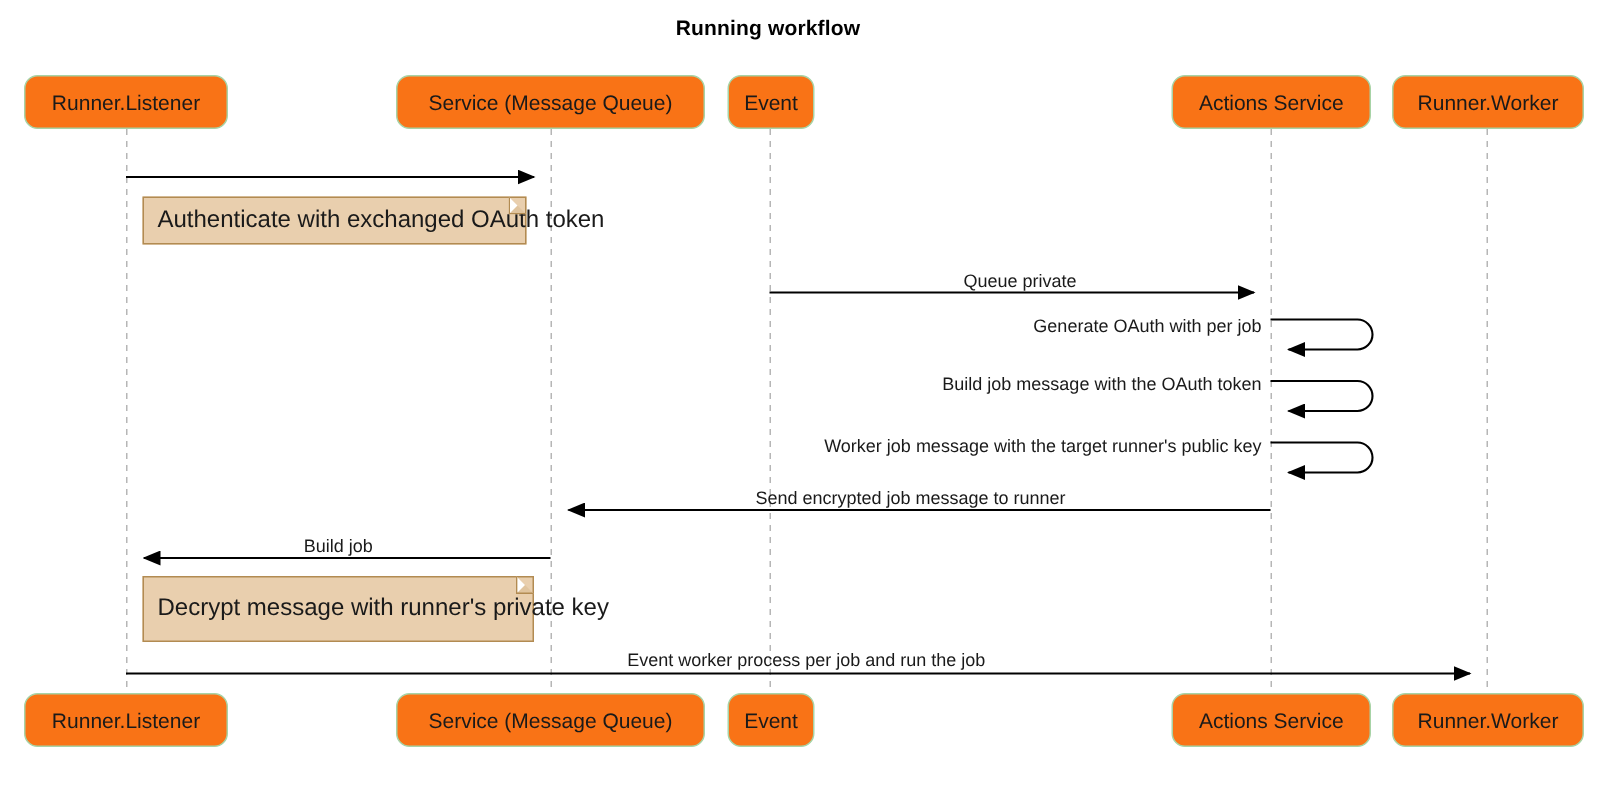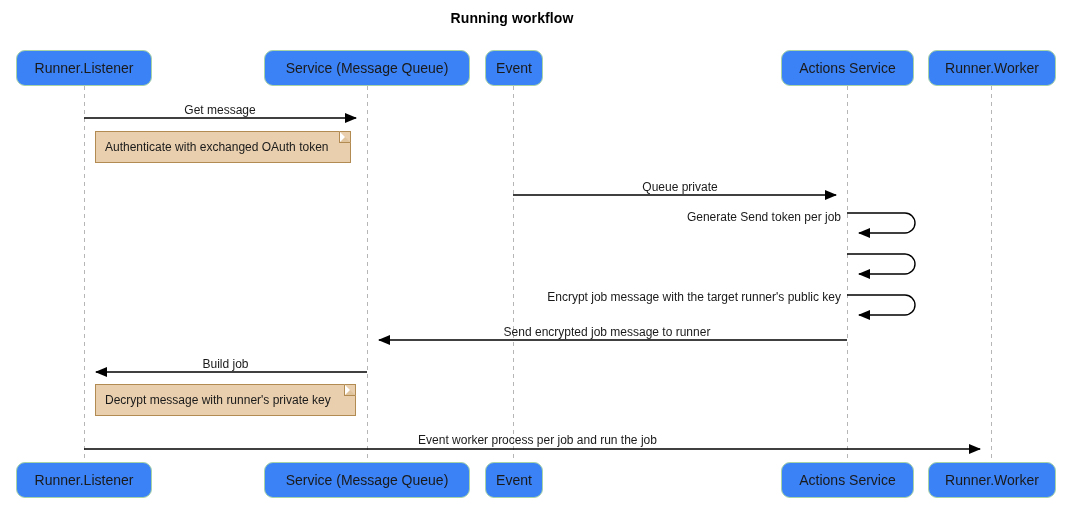--- a/index.html
+++ b/index.html
@@ -29,37 +29,37 @@
     text-align: center;
     font-size: 14px;
     font-weight: bold;
     color: #000000;
     letter-spacing: 0.1px;
   }
   .participant {
     position: absolute;
     height: 36px;
     box-sizing: border-box;
-    background: #3b82f6;
+    background: #f97316;
     border: 1px solid #a7d3a6;
     border-radius: 9px;
     display: flex;
     align-items: center;
     justify-content: center;
     font-size: 14px;
     color: #1a1a1a;
     white-space: nowrap;
     padding: 0 8px;
   }
   .note {
     position: absolute;
     box-sizing: border-box;
     background: #e9cfae;
     border: 1px solid #b28b52;
-    font-size: 12px;
+    font-size: 16px;
     color: #1a1a1a;
     display: flex;
     align-items: center;
     white-space: nowrap;
     padding-left: 9px;
   }
   .note .fold {
     position: absolute;
     right: -1px;
     top: -1px;
@@ -171,30 +171,30 @@
   <div class="participant" style="left:485px; top:462px; width:58px;">
       <span>Event</span>
     </div>
   <div class="participant" style="left:781px; top:462px; width:133px;">
       <span>Actions Service</span>
     </div>
   <div class="participant" style="left:928px; top:462px; width:128px;">
       <span>Runner.Worker</span>
     </div>
 
-  <div class="msg-label" style="left:84px;  top:103px; width:272px;">Get message</div>
   <div class="msg-label" style="left:513px; top:180px; width:334px;">Queue private</div>
-  <div class="msg-label right" style="left:500px; top:210px; width:341px;">Generate Send token per job</div>
-  <div class="msg-label right" style="left:480px; top:290px; width:361px;">Encrypt job message with the target runner's public key</div>
+  <div class="msg-label right" style="left:500px; top:210px; width:341px;">Generate OAuth with per job</div>
+  <div class="msg-label right" style="left:500px; top:249px; width:341px;">Build job message with the OAuth token</div>
+  <div class="msg-label right" style="left:480px; top:290px; width:361px;">Worker job message with the target runner's public key</div>
   <div class="msg-label" style="left:367px; top:325px; width:480px;text-align:center;">Send encrypted job message to runner</div>
   <div class="msg-label" style="left:84px;  top:357px; width:283px;">Build job</div>
   <div class="msg-label" style="left:84px;  top:433px; width:907px;">Event worker process per job and run the job</div>
 
   <div class="note" style="left:95px; top:131px; width:256px; height:32px;">
     <span>Authenticate with exchanged OAuth token</span>
     <span class="fold"></span>
   </div>
-  <div class="note" style="left:95px; top:384px; width:261px; height:32px;">
+  <div class="note" style="left:95px; top:384px; width:261px; height:44px;">
     <span>Decrypt message with runner's private key</span>
     <span class="fold"></span>
   </div>
 
 </div>
 
 </body></html>

